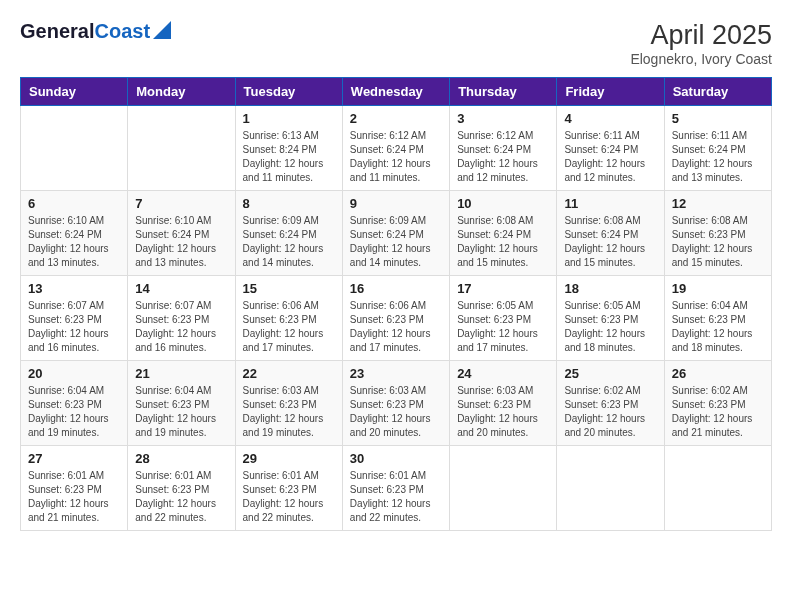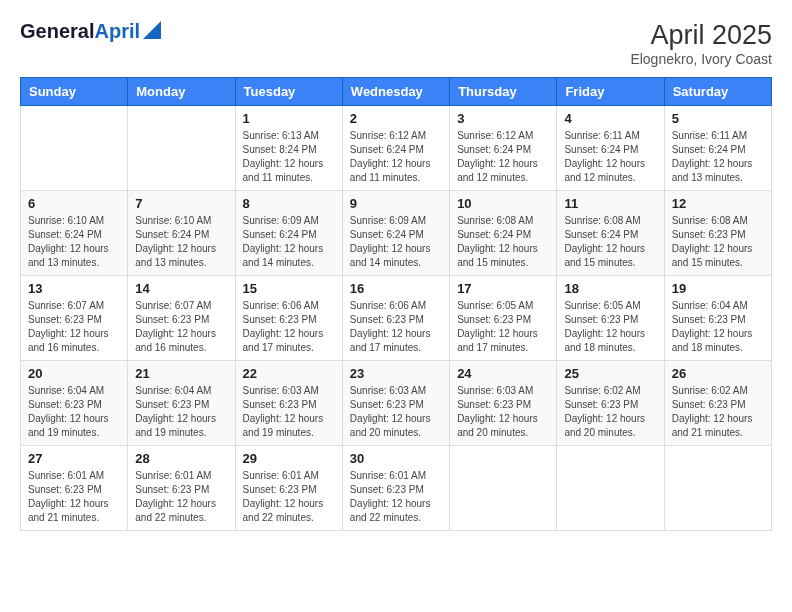--- a/index.html
+++ b/index.html
@@ -32,21 +32,21 @@
     .location-subtitle {
       font-size: 14px;
       color: #555;
     }
     .calendar-table {
       width: 100%;
       border-collapse: collapse;
       border: 1px solid #ccc;
     }
     .calendar-table th {
-      background-color: #3b82f6;
+      background-color: #4c1d95;
       color: #fff;
       font-size: 13px;
       font-weight: bold;
       padding: 6px 8px;
       text-align: left;
       border: 1px solid #1565c0;
     }
     .calendar-table td {
       vertical-align: top;
       padding: 5px 7px;
@@ -77,21 +77,21 @@
     }
   </style>
 </head>
 <body>
 
 <div class="header-area">
   <div class="logo">
     <div style="display:flex; flex-direction:row; font-size:20px; font-weight:bold; line-height:1.1;">
       <span style="color:#1a1a2e;">General</span>
       <div style="display:flex; align-items:center;">
-        <span style="color:#1565c0;">April</span>
+        <span style="color:#1565c0;">Coast</span>
         <svg width="18" height="18" viewBox="0 0 18 18" style="margin-left:3px; margin-top:-2px;">
           <polygon points="0,18 18,18 18,0" fill="#1565c0"></polygon>
         </svg>
       </div>
     </div>
   </div>
   <div class="title-area">
     <div class="month-title">April 2025</div>
     <div class="location-subtitle">Elognekro, Ivory Coast</div>
   </div>

